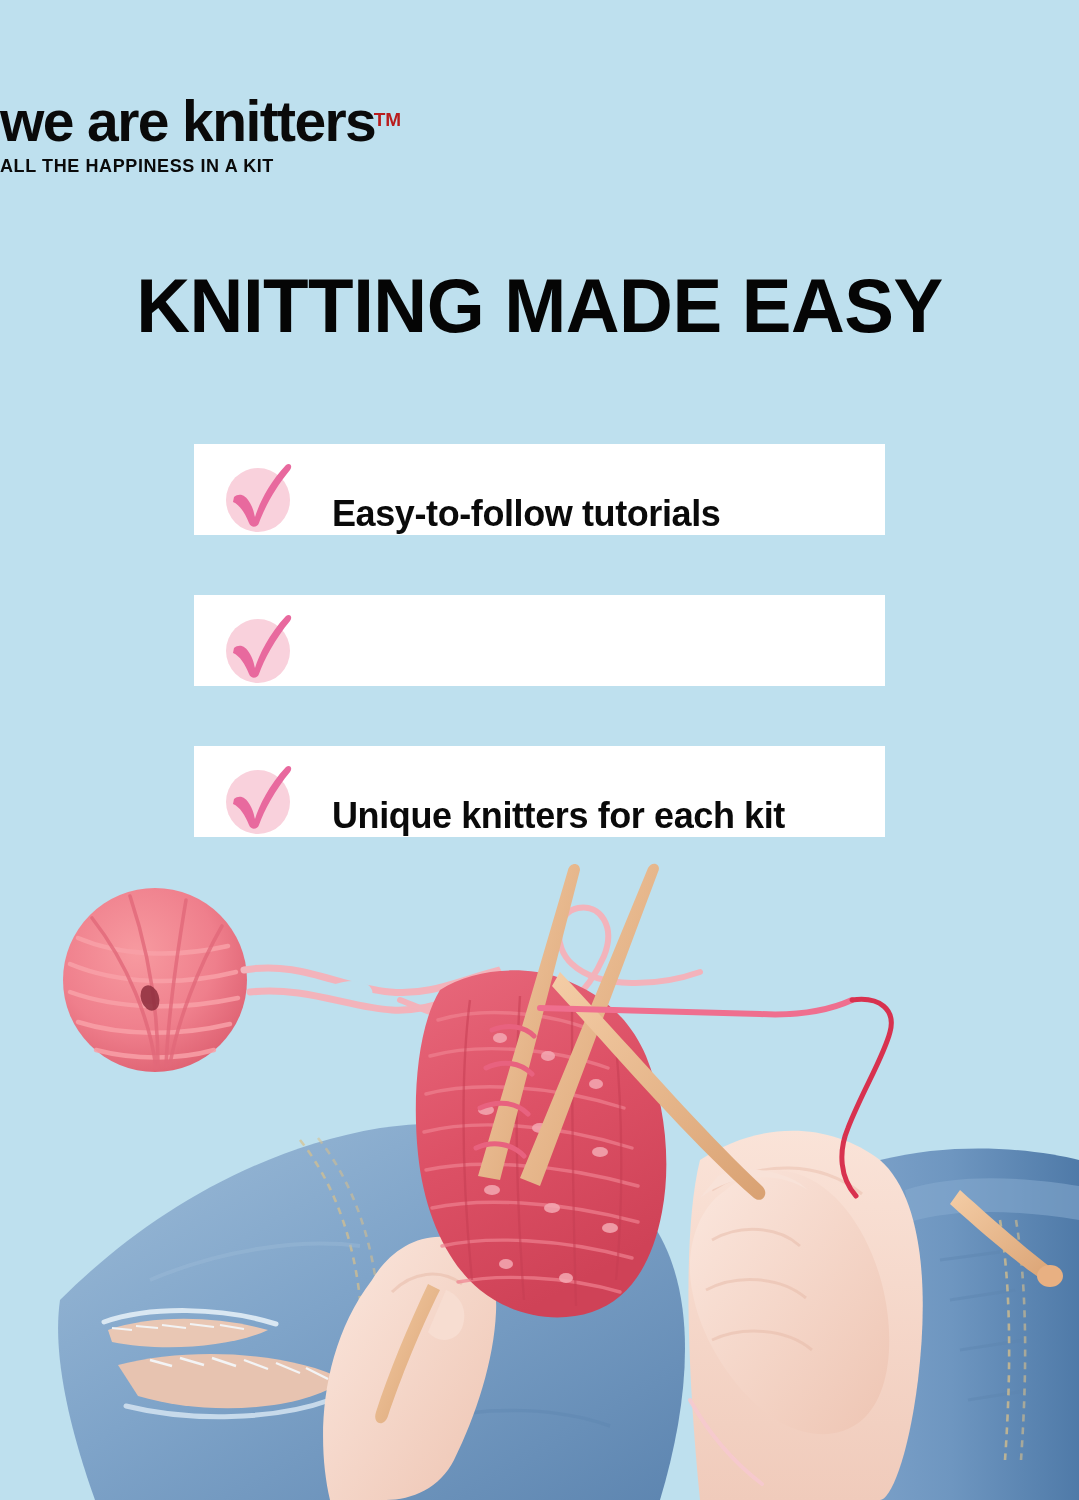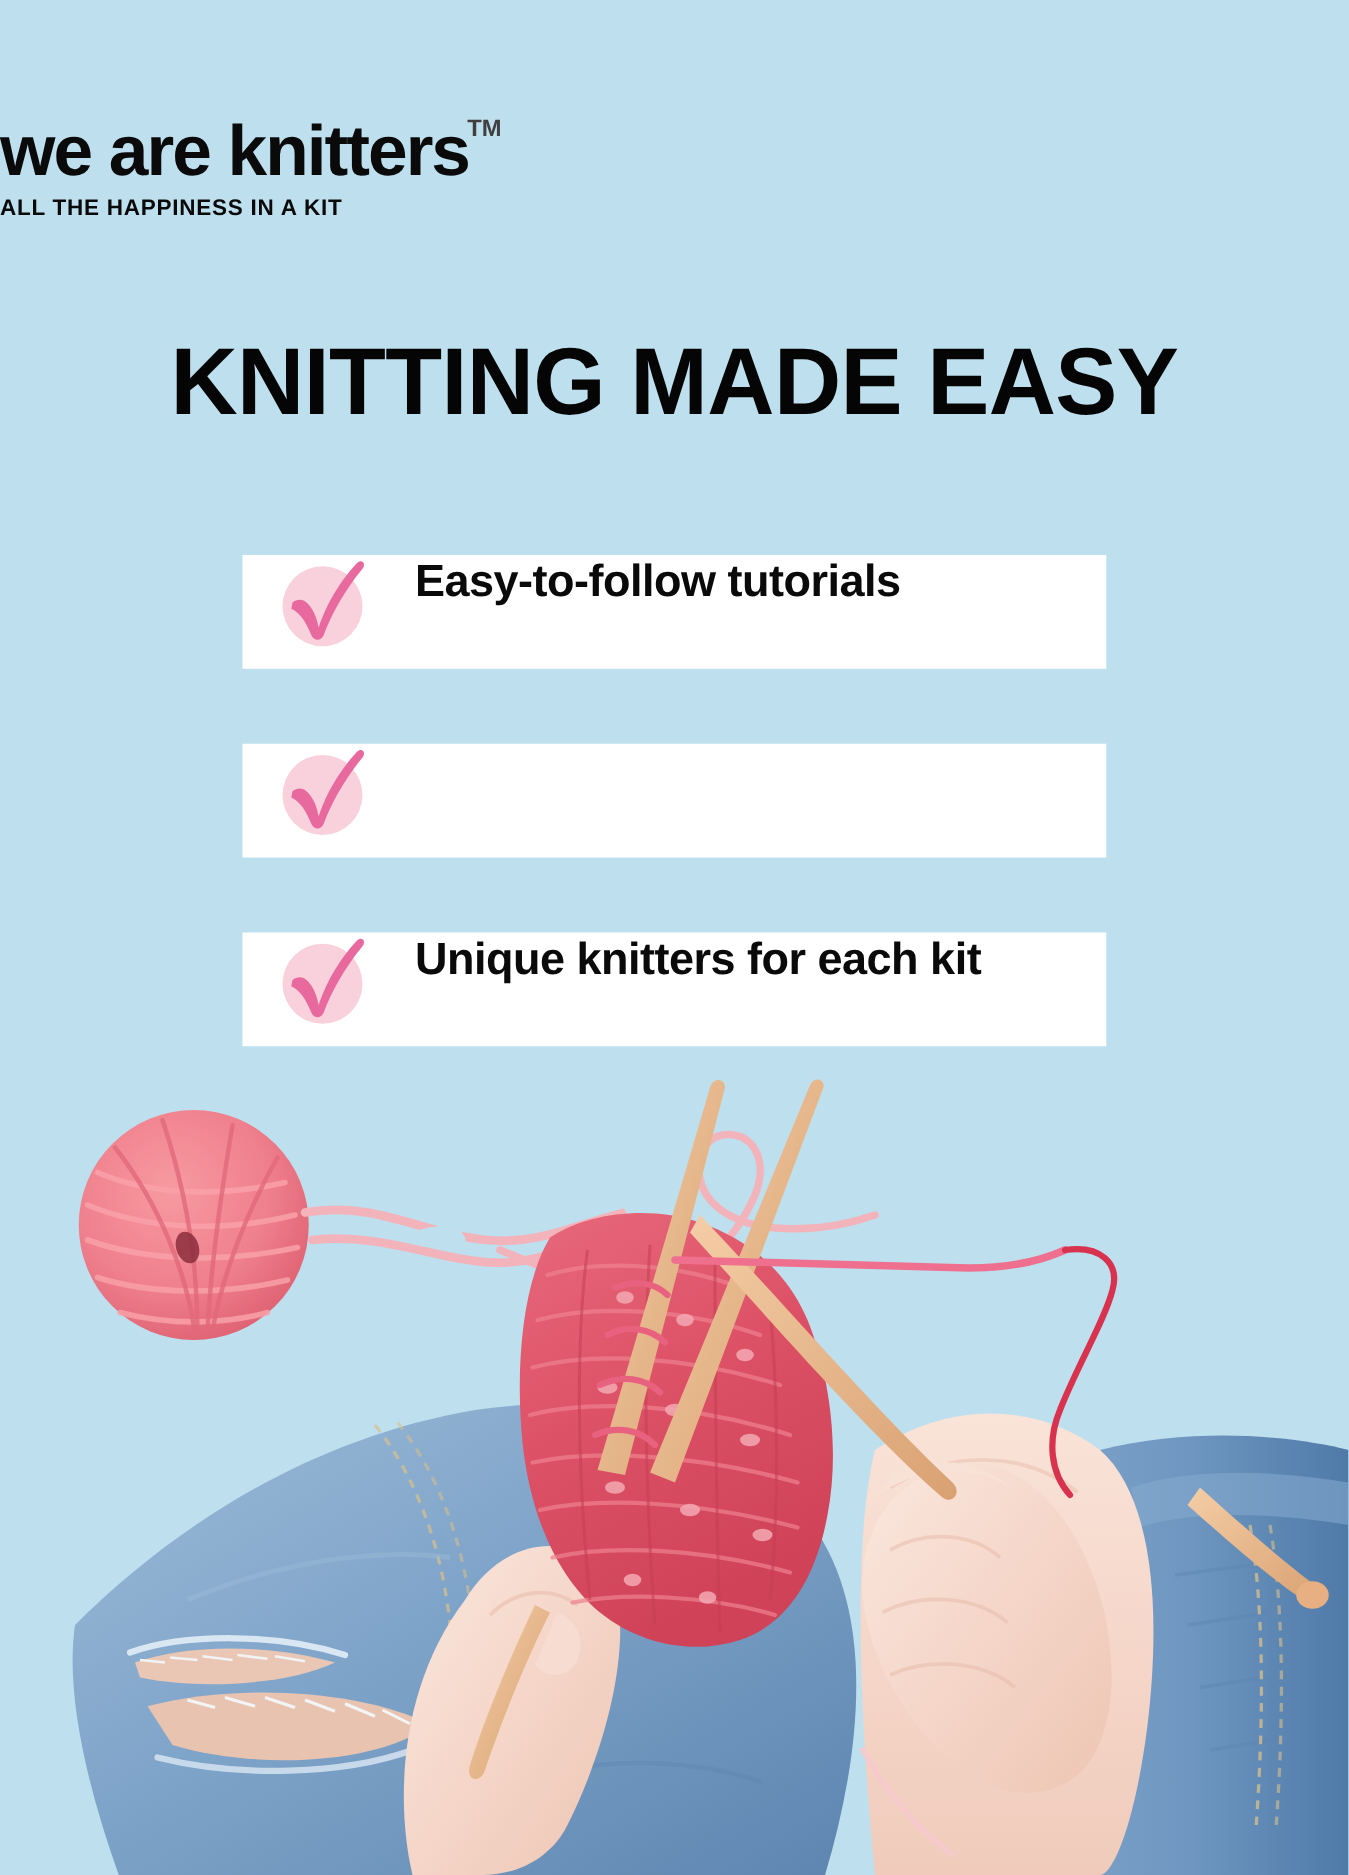--- a/index.html
+++ b/index.html
@@ -34,26 +34,26 @@
     display: inline-block;
     font-family: "Liberation Sans", sans-serif;
     font-weight: bold;
     font-size: 57px;
     letter-spacing: -1.6px;
     color: #0a0a0a;
     line-height: 1.02;
   }
   .brand-tm {
     position: absolute;
-    top: 2px;
+    top: 18px;
     right: -26px;
     font-size: 19px;
     font-weight: bold;
     letter-spacing: 0;
-    color: #404040;
+    color: #b91c1c;
   }
   .brand-tagline {
     margin-top: 6px;
     font-family: "Liberation Sans", sans-serif;
     font-weight: bold;
     font-size: 18px;
     letter-spacing: 0.6px;
     color: #0a0a0a;
   }
 
@@ -78,21 +78,21 @@
     top: 444px;
     left: 194px;
     width: 691px;
   }
   .feature-card {
     position: relative;
     height: 91px;
     background: #ffffff;
     margin-bottom: 60px;
     display: flex;
-    align-items: flex-start;
+    align-items: flex-end;
   }
   .feature-card:last-child { margin-bottom: 0; }
 
   .check-badge {
     position: relative;
     width: 76px;
     height: 76px;
     margin-left: 26px;
     flex: 0 0 auto;
   }

